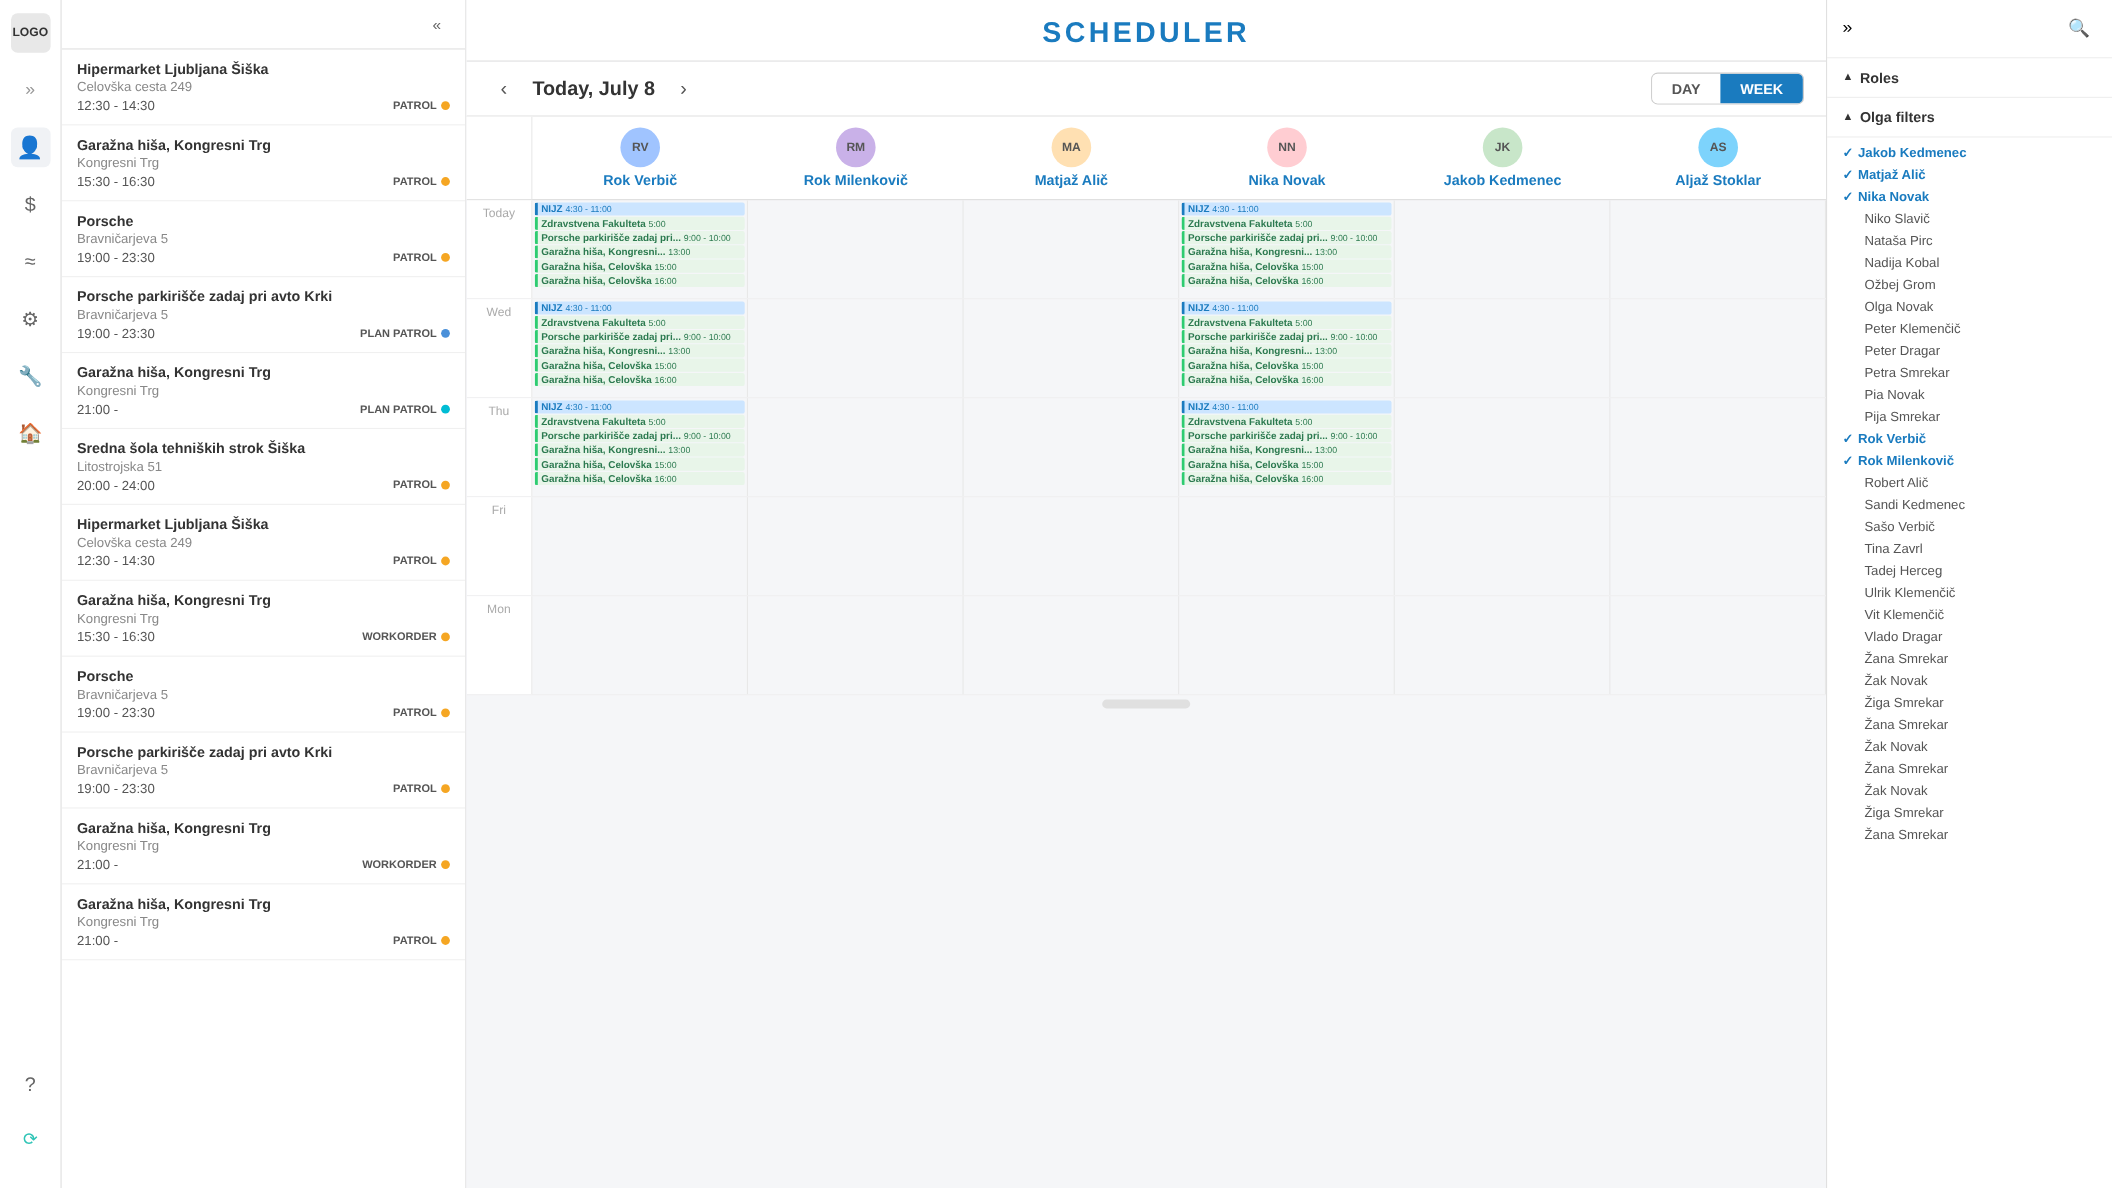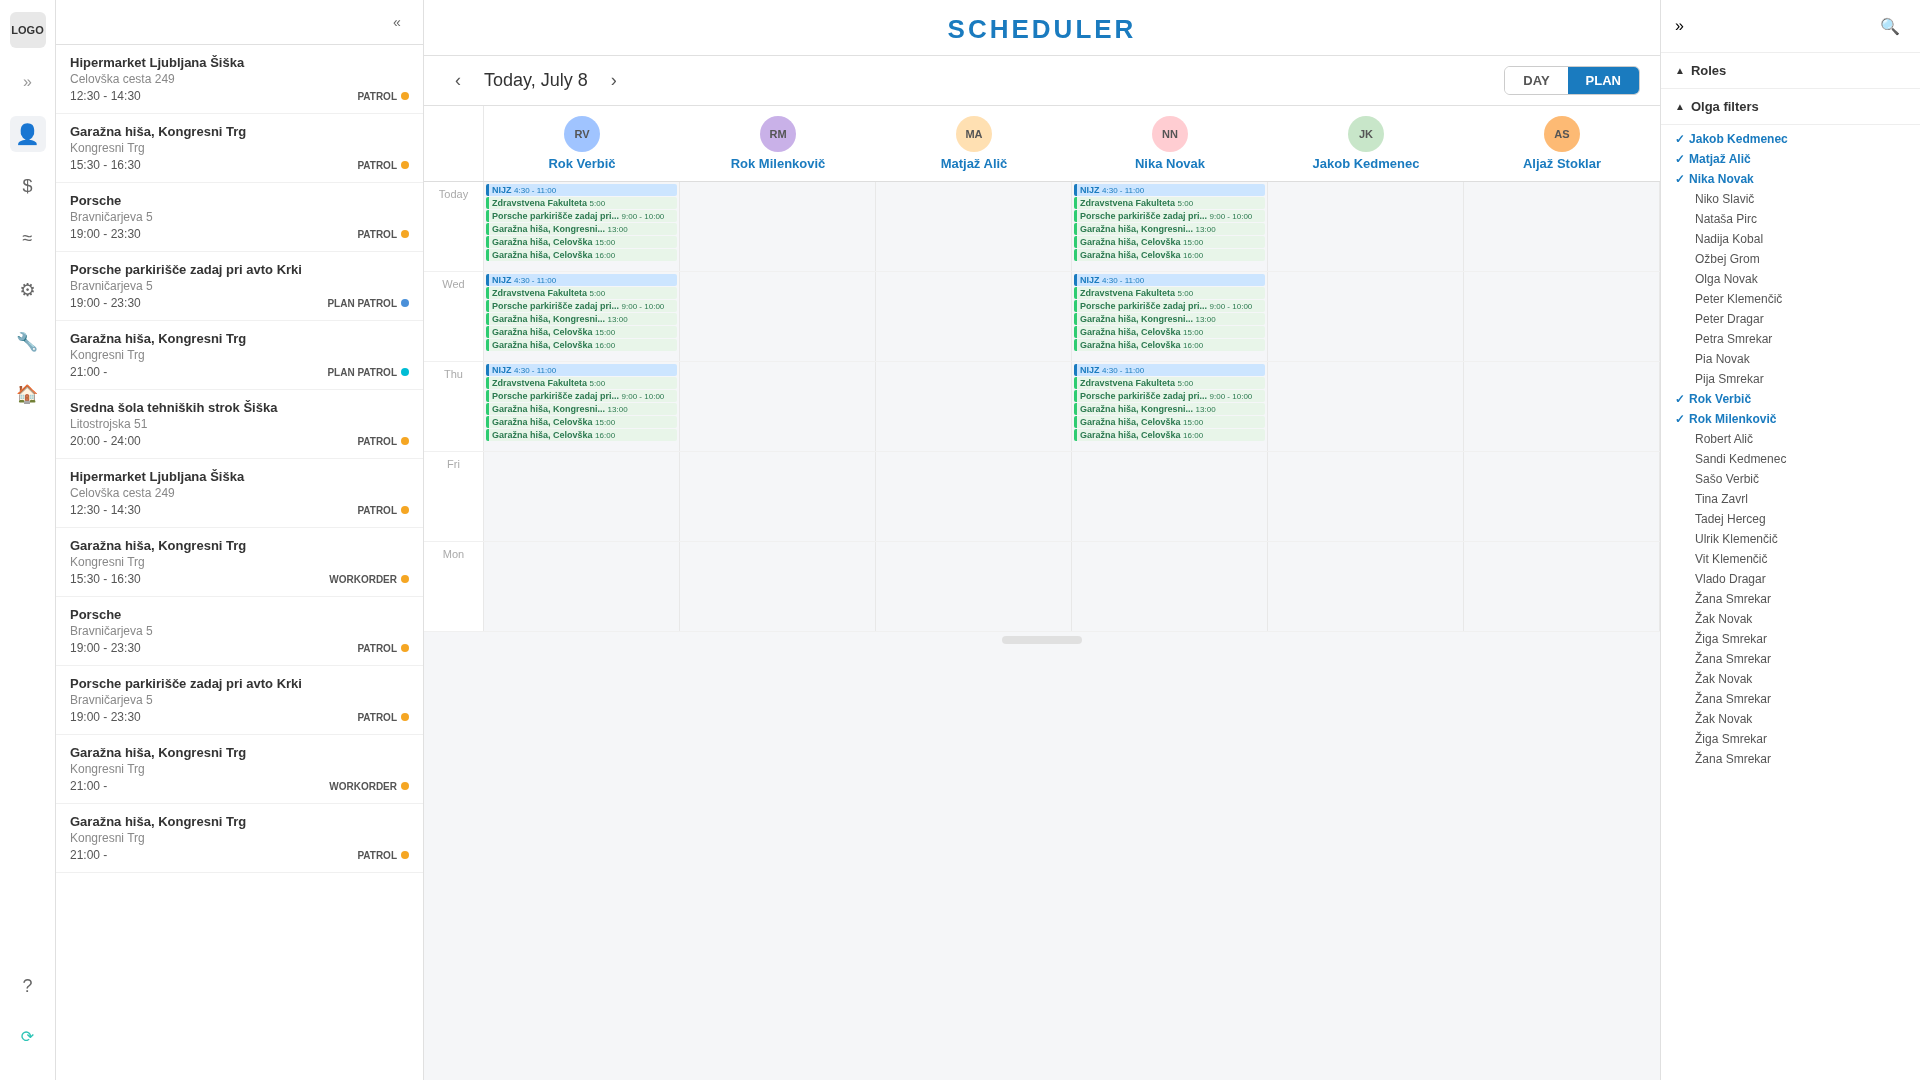--- a/index.html
+++ b/index.html
@@ -160,21 +160,21 @@
       display: flex;
       align-items: center;
       justify-content: center;
       cursor: pointer;
       color: #555;
       font-size: 18px;
       border-radius: 4px;
     }
     .date-label {
       font-size: 18px;
-      font-weight: 400;
+      font-weight: 700;
       color: #333;
     }
     .spacer { flex: 1; }
     .view-toggle {
       display: flex;
       border: 1px solid #ccc;
       border-radius: 6px;
       overflow: hidden;
     }
     .view-btn {
@@ -476,21 +476,21 @@
       <span class="app-title">SCHEDULER</span>
     </div>
 
     <div class="scheduler-toolbar">
       <div class="nav-arrow">‹</div>
       <span class="date-label">Today, July 8</span>
       <div class="nav-arrow">›</div>
       <div class="spacer"></div>
       <div class="view-toggle">
         <button class="view-btn">DAY</button>
-        <button class="view-btn active">PLAN</button>
+        <button class="view-btn active">WEEK</button>
       </div>
     </div>
 
     <div class="calendar-container">
 
       <div style="display:flex; background:#fff; border-bottom:1px solid #ddd;">
         <div style="width:60px; background:#fff; border-right:1px solid #e8e8e8;"></div>
         <div id="calendar-col-headers" style="display:flex; flex:1;">
             <div class="day-header">
     <div class="day-avatar" style="background:#a0c4ff; font-size:11px; font-weight:600; color:#555;">RV</div>
@@ -506,21 +506,21 @@
   </div>
             <div class="day-header">
     <div class="day-avatar" style="background:#ffcdd2; font-size:11px; font-weight:600; color:#555;">NN</div>
     <span class="day-name">Nika Novak</span>
   </div>
             <div class="day-header">
     <div class="day-avatar" style="background:#c8e6c9; font-size:11px; font-weight:600; color:#555;">JK</div>
     <span class="day-name">Jakob Kedmenec</span>
   </div>
             <div class="day-header">
-    <div class="day-avatar" style="background:#fdba74; font-size:11px; font-weight:600; color:#555;">AS</div>
+    <div class="day-avatar" style="background:#7dd3fc; font-size:11px; font-weight:600; color:#555;">AS</div>
     <span class="day-name">Aljaž Stoklar</span>
   </div>
           </div>
       </div>
 
       <div style="display:flex; flex:1; overflow:hidden;">
 
         <div style="flex:1; display:flex; flex-direction:column; overflow:hidden;">
           <div id="calendar-rows-container" style="display:flex; flex-direction:column; overflow-y:auto; flex:1;">
               <div style="display: flex; height: 90px; border-bottom: 1px solid rgb(240, 240, 240);">

